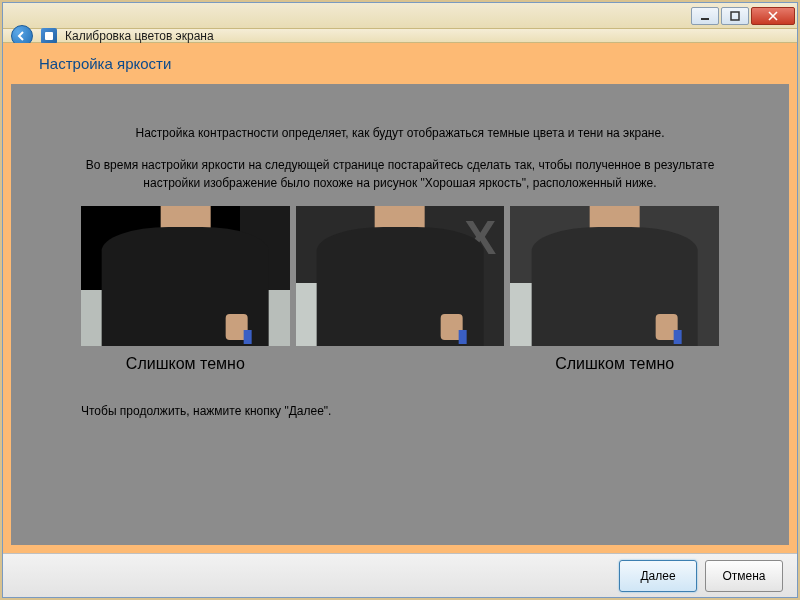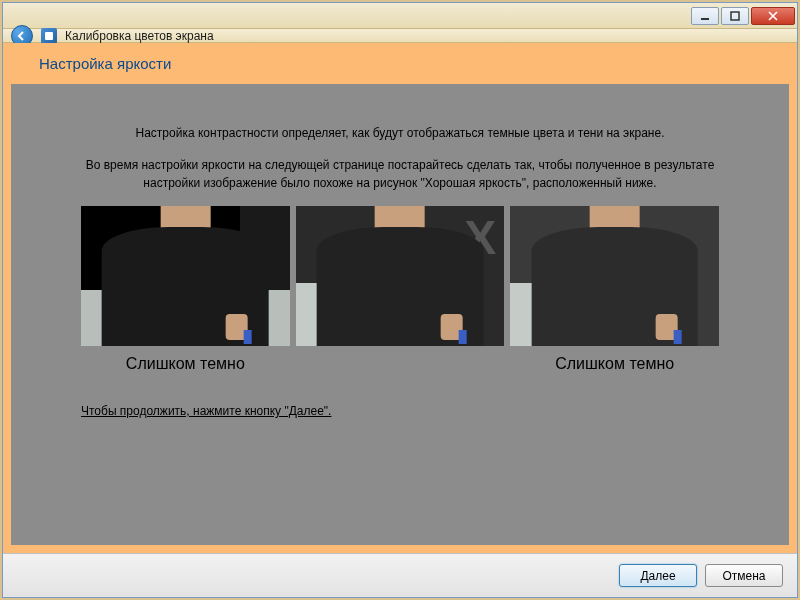--- a/index.html
+++ b/index.html
@@ -205,35 +205,34 @@
       bottom: 0;
       left: 0;
       width: 38%;
       height: 45%;
       background: #b8beba;
     }
     .s-normal .bg-light, .s-bright .bg-light { background: #c5cbc7; }
     .continue-text {
       margin-top: 26px;
       font-size: 12px;
-      text-decoration: underline;
     }
     .footer {
       height: 44px;
       background: linear-gradient(to bottom, #f2f2f2, #e3e3e3);
       border-top: 1px solid #c0c0c0;
       display: flex;
       align-items: center;
       justify-content: flex-end;
       padding: 0 14px;
       gap: 8px;
     }
     .btn {
       min-width: 78px;
-      height: 23px;
+      height: 32px;
       border: 1px solid #8a8a8a;
       border-radius: 3px;
       background: linear-gradient(to bottom, #fdfdfd, #e4e4e4);
       font-size: 12px;
       cursor: pointer;
       padding: 0 12px;
     }
     .btn.primary {
       border-color: #3c7fb1;
       box-shadow: 0 0 2px #6fb7e8;

